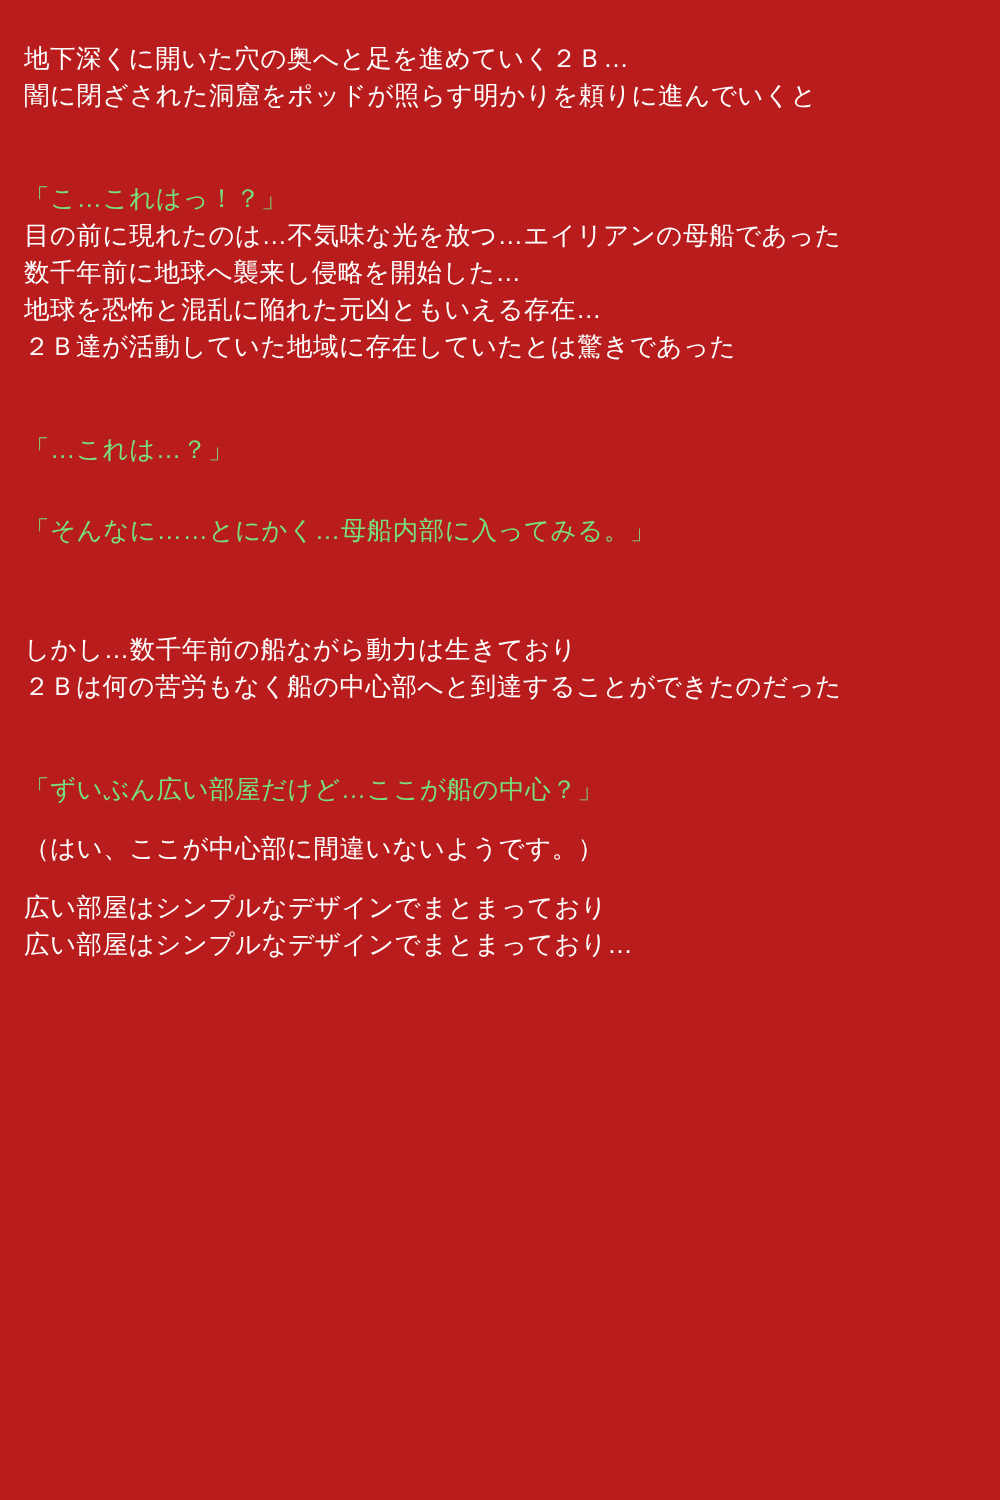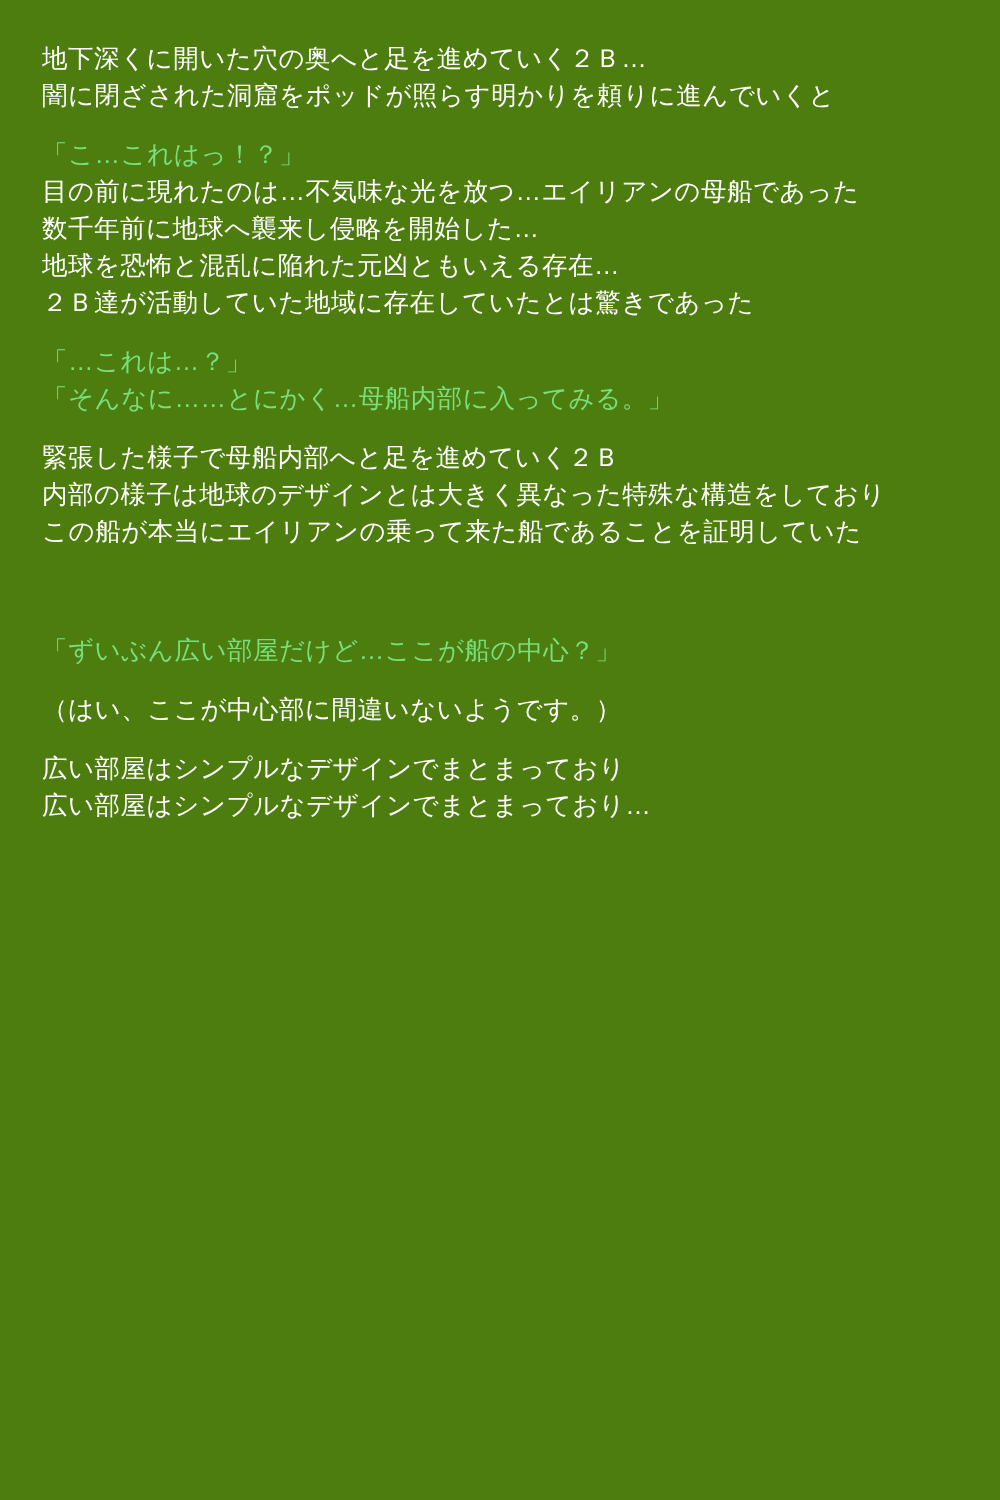--- a/index.html
+++ b/index.html
@@ -10,37 +10,38 @@
   body {
     width: 1000px;
     height: 1500px;
     overflow: hidden;
     font-family: "Liberation Sans", sans-serif;
   }
   #page {
     position: relative;
     width: 1000px;
     height: 1500px;
-    background: #4d7c0f;
+    background: #b91c1c;
     box-sizing: border-box;
-    padding: 40px 40px 0 42px;
+    padding: 40px 40px 0 24px;
   }
   .story {
     display: block;
   }
   .line {
     font-size: 25.5px;
     line-height: 37px;
     letter-spacing: 0.5px;
     white-space: pre;
     color: #ffffff;
     font-family: "Liberation Sans", sans-serif;
   }
   .line.speech {
     color: #77e07a;
+    margin-top: 44px;
   }
   .gap-sm { height: 22px; }
   .gap-lg { height: 60px; }
 </style>
 </head>
 <body>
 
 <div id="page">
   <div class="story" id="story-root">
       <div class="block">
@@ -54,26 +55,25 @@
         <div class="line">数千年前に地球へ襲来し侵略を開始した…</div>
         <div class="line">地球を恐怖と混乱に陥れた元凶ともいえる存在…</div>
         <div class="line">２Ｂ達が活動していた地域に存在していたとは驚きであった</div>
       </div>
       <div class="gap-sm"></div>
       <div class="block">
         <div class="line speech">「…これは…？」</div>
         <div class="line speech">「そんなに……とにかく…母船内部に入ってみる。」</div>
       </div>
       <div class="gap-sm"></div>
+      <div class="gap-lg"></div>
       <div class="block">
-        <div class="line">緊張した様子で母船内部へと足を進めていく２Ｂ</div>
-        <div class="line">内部の様子は地球のデザインとは大きく異なった特殊な構造をしており</div>
-        <div class="line">この船が本当にエイリアンの乗って来た船であることを証明していた</div>
+        <div class="line">しかし…数千年前の船ながら動力は生きており</div>
+        <div class="line">２Ｂは何の苦労もなく船の中心部へと到達することができたのだった</div>
       </div>
-      <div class="gap-lg"></div>
       <div class="gap-sm"></div>
       <div class="block">
         <div class="line speech">「ずいぶん広い部屋だけど…ここが船の中心？」</div>
       </div>
       <div class="gap-sm"></div>
       <div class="block">
         <div class="line">（はい、ここが中心部に間違いないようです。）</div>
       </div>
       <div class="gap-sm"></div>
       <div class="block">

